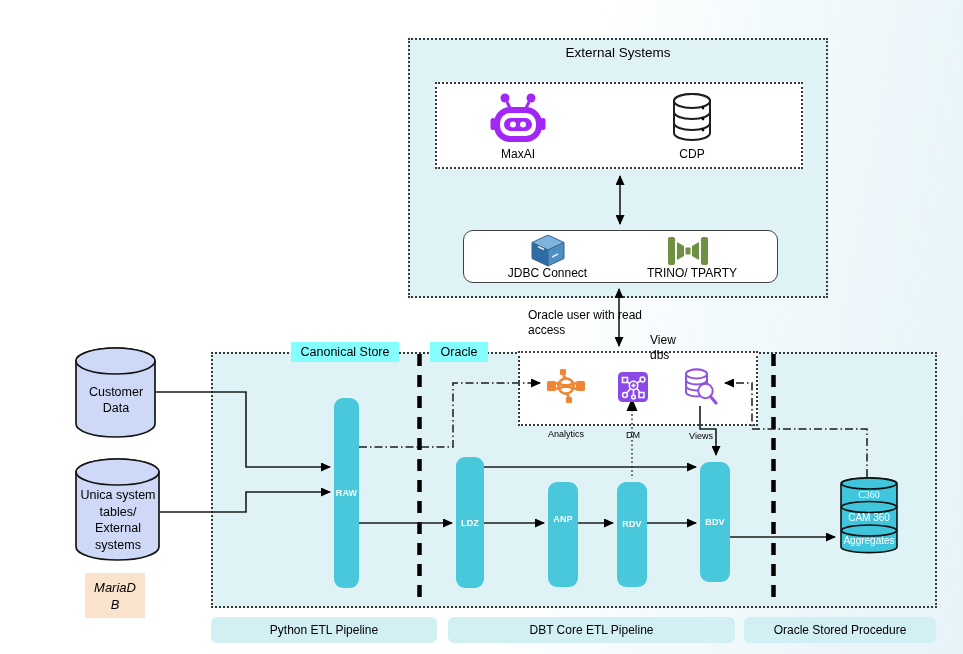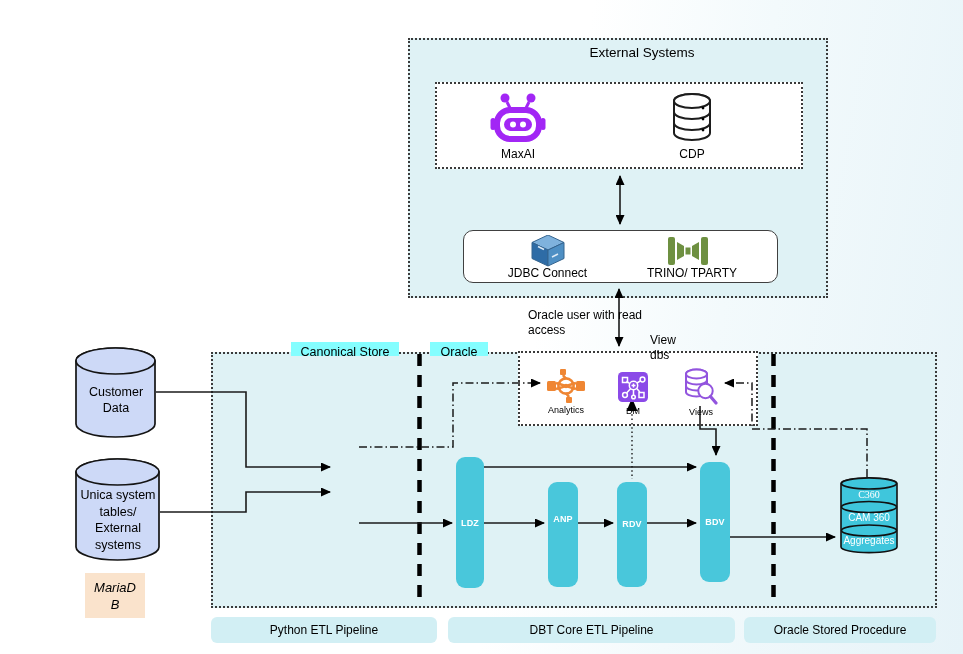--- a/index.html
+++ b/index.html
@@ -5,22 +5,22 @@
   html,body{margin:0;padding:0;}
   body{font-family:"Liberation Sans",sans-serif;color:#000;}
   #canvas{position:relative;width:963px;height:654px;overflow:hidden;
     background:linear-gradient(100deg,#ffffff 55%,#f3fafc 72%,#e6f3f8 100%);}
   .abs{position:absolute;}
   .panel{background:#dff2f5;border:2px dotted #3a3a3a;box-sizing:border-box;}
   .whitebox{background:#ffffff;border:2px dotted #3a3a3a;box-sizing:border-box;}
   .solidbox{background:#ffffff;border:1.5px solid #404040;border-radius:10px;box-sizing:border-box;}
   .lbl{font-size:12px;line-height:14px;text-align:center;}
   .lbl-left{font-size:12px;line-height:15px;text-align:left;}
-  .small-lbl{font-size:9px;line-height:10px;text-align:center;}
-  .cyantag{background:#84feff;text-align:center;font-size:12.5px;line-height:20px;height:14px;}
+  .small-lbl{font-size:9px;line-height:10px;text-align:center;margin-top:24px;}
+  .cyantag{background:#84feff;text-align:center;font-size:12.5px;line-height:20px;height:20px;}
   .bar{background:#49c7db;border-radius:9px;color:#fff;font-weight:bold;font-size:9px;
     display:flex;align-items:center;justify-content:center;letter-spacing:.2px;box-sizing:border-box;}
   .stacklbl{color:#fff;font-size:10px;line-height:20px;text-align:center;}
   .footerbox{background:#d2eff4;border-radius:6px;font-size:12px;
     display:flex;align-items:center;justify-content:center;}
   .mariadb{background:#fae3cc;display:flex;align-items:center;justify-content:center;
     font-size:13px;line-height:17px;text-align:center;word-break:break-all;
     box-sizing:border-box;padding:0 6px;}
   svg{display:block;}
   .ln{stroke:#1b1b1b;stroke-width:1.6;fill:none;}
@@ -61,21 +61,21 @@
     <path class="ln" d="M730,537 H835" marker-end="url(#arr)"></path>
     <path class="ln" d="M700,406 V429 H716 V455" marker-end="url(#arr)"></path>
 
     <path class="dashdot" d="M359,447 H453 V383 H540" marker-end="url(#arr)"></path>
     <path class="dashdot" d="M867,477 V429 H752 V383 H725" marker-end="url(#arr)"></path>
 
     <path class="dotted" d="M632,410 V479"></path>
     <polygon points="632,398 637.5,411 626.5,411" fill="#000"></polygon>
   </svg>
 
-  <div class="abs lbl" style="left:408px;top:46px;width:420px;font-size:13.5px;padding-left:24px;">External Systems</div>
+  <div class="abs lbl" style="left:408px;top:46px;width:420px;font-size:13.5px;">External Systems</div>
 
   <div class="abs" style="left:490px;top:89px;">
     <svg width="56" height="55" viewBox="0 0 56 55">
       <line x1="17" y1="13" x2="21" y2="21" stroke="#a226f5" stroke-width="3"></line>
       <line x1="39" y1="13" x2="35" y2="21" stroke="#a226f5" stroke-width="3"></line>
       <circle cx="15" cy="9" r="4.5" fill="#a226f5"></circle>
       <circle cx="41" cy="9" r="4.5" fill="#a226f5"></circle>
       <rect x="7" y="21" width="42" height="29" rx="13" fill="none" stroke="#a226f5" stroke-width="6"></rect>
       <rect x="0.5" y="29" width="5" height="12" rx="2.5" fill="#a226f5"></rect>
       <rect x="50.5" y="29" width="5" height="12" rx="2.5" fill="#a226f5"></rect>
@@ -187,20 +187,23 @@
       <path d="M1,14 A41.5,13 0 0 1 84,14 V89 A41.5,13 0 0 1 1,89 Z" fill="#cdd9f7" stroke="#141414" stroke-width="1.7"></path>
       <ellipse cx="42.5" cy="14" rx="41.5" ry="13" fill="#cdd9f7" stroke="#141414" stroke-width="1.7"></ellipse>
     </svg>
   </div>
   <div class="abs lbl" style="left:76px;top:487px;width:84px;font-size:12.5px;line-height:16.5px;">Unica system tables/ External systems</div>
 
   <div class="abs mariadb" style="left:85px;top:573px;width:60px;height:45px;font-style:italic;">
     <span>MariaDB</span>
   </div>
 
+  <div class="abs bar" style="left:334px;top:398px;width:25px;height:190px;">
+    <span>RAW</span>
+  </div>
   <div class="abs bar" style="left:456px;top:457px;width:28px;height:131px;">
     <span>LDZ</span>
   </div>
   <div class="abs bar" style="left:548px;top:482px;width:30px;height:105px;padding-bottom:32px;">
     <span>ANP</span>
   </div>
   <div class="abs bar" style="left:617px;top:482px;width:30px;height:105px;padding-bottom:22px;">
     <span>RDV</span>
   </div>
   <div class="abs bar" style="left:700px;top:462px;width:30px;height:120px;">

